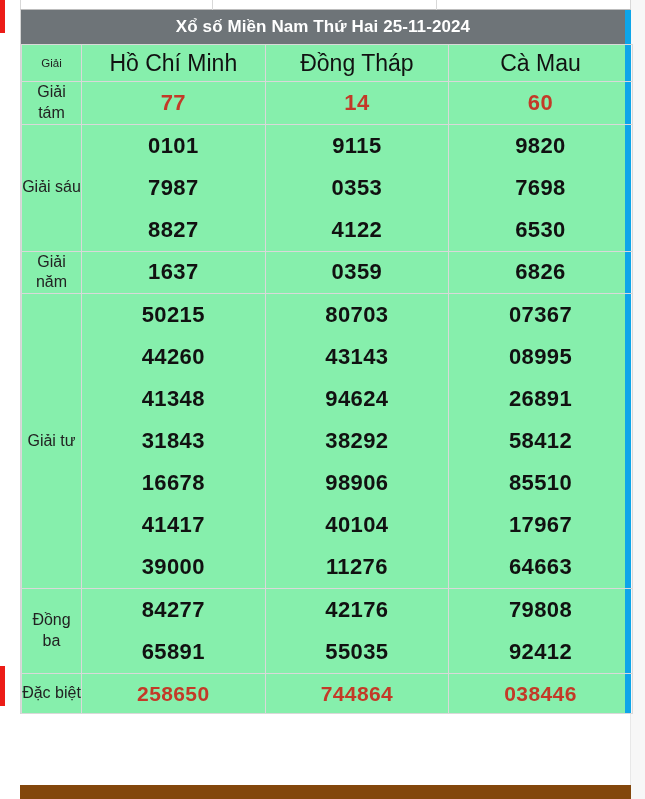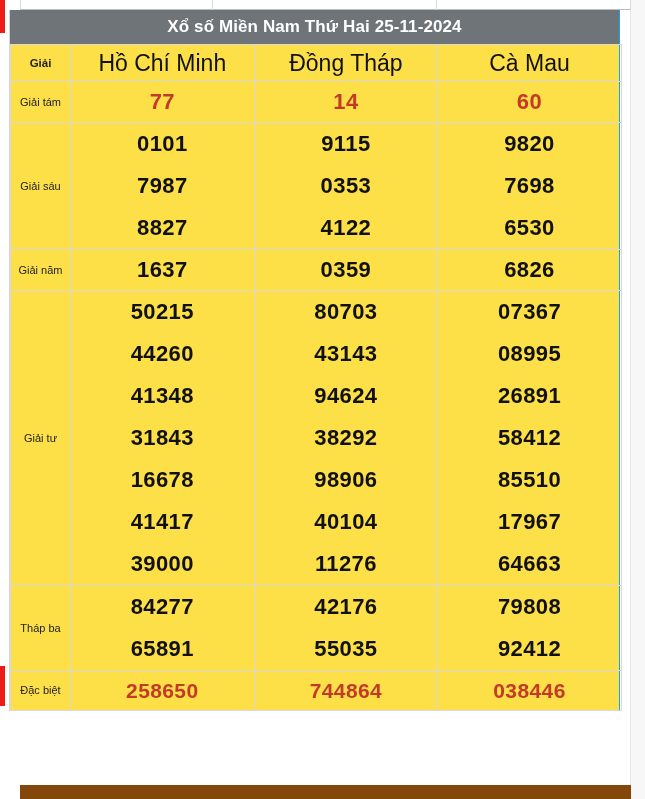--- a/index.html
+++ b/index.html
@@ -64,26 +64,26 @@
     height: 10px;
     background: #d8d8d8;
   }
   .pre-row i.a { left: 191px; }
   .pre-row i.b { left: 415px; }
 
   
   .board {
     position: absolute;
     top: 10px;
-    left: 9px;
+    left: 20px;
     width: 611px;
     box-sizing: border-box;
     border-left: 1px solid #d5d5d5;
-    border-right: 1px solid #0ea5e9;
-    background: #fde047;
+    border-right: 6px solid #0ea5e9;
+    background: #86efac;
   }
 
   .board-title {
     height: 34px;
     line-height: 34px;
     text-align: center;
     color: #ffffff;
     background: #6e7478;
     font-weight: bold;
     font-size: 17px;
@@ -108,28 +108,28 @@
 
   
   .prov-head th {
     height: 36px;
     font-size: 23px;
     font-weight: normal;
     color: #111111;
   }
   .prov-head th.label {
     font-size: 11.5px;
-    font-weight: bold;
+    font-weight: normal;
     color: #222222;
     margin-left: 41px;
   }
 
   
   td.plabel {
-    font-size: 11px;
+    font-size: 16px;
     color: #222222;
     font-weight: normal;
     line-height: 1.3;
   }
 
   
   td.nums {
     font-size: 22px;
     font-weight: bold;
     color: #111111;
@@ -272,21 +272,21 @@
               <span class="n">07367</span>
               <span class="n">08995</span>
               <span class="n">26891</span>
               <span class="n">58412</span>
               <span class="n">85510</span>
               <span class="n">17967</span>
               <span class="n">64663</span>
             </td>
           </tr>
           <tr>
-            <td class="plabel">Tháp ba</td>
+            <td class="plabel">Đồng ba</td>
             <td class="nums">
               <span class="n">84277</span>
               <span class="n">65891</span>
             </td>
             <td class="nums">
               <span class="n">42176</span>
               <span class="n">55035</span>
             </td>
             <td class="nums">
               <span class="n">79808</span>

